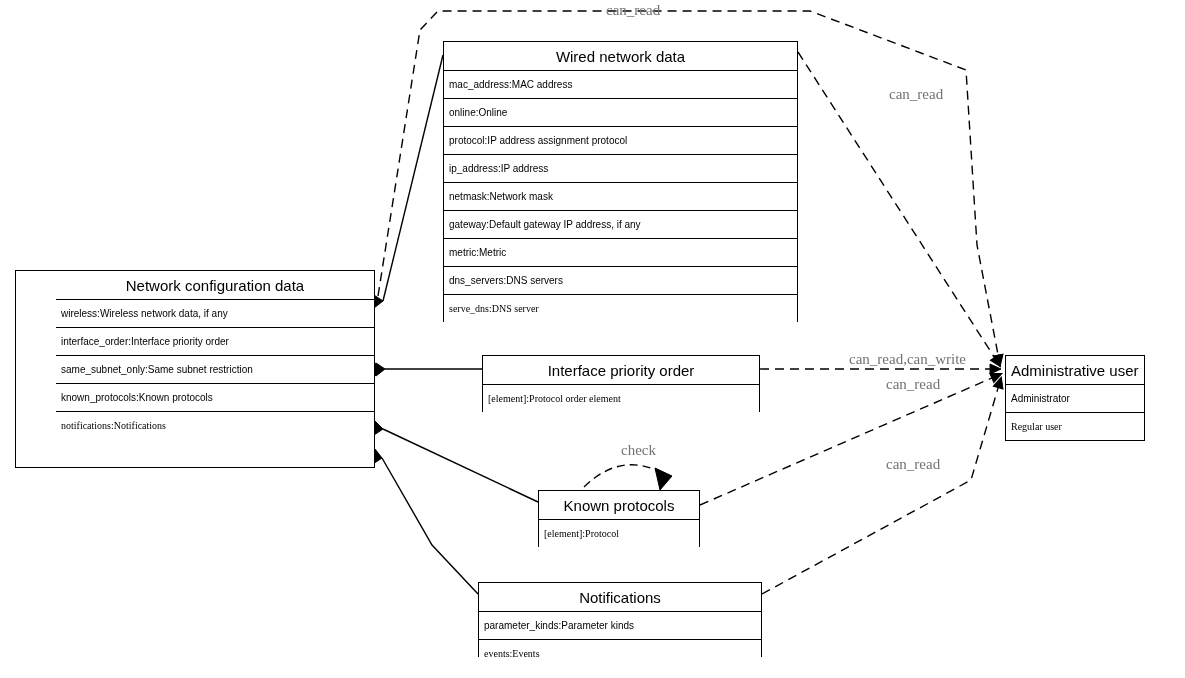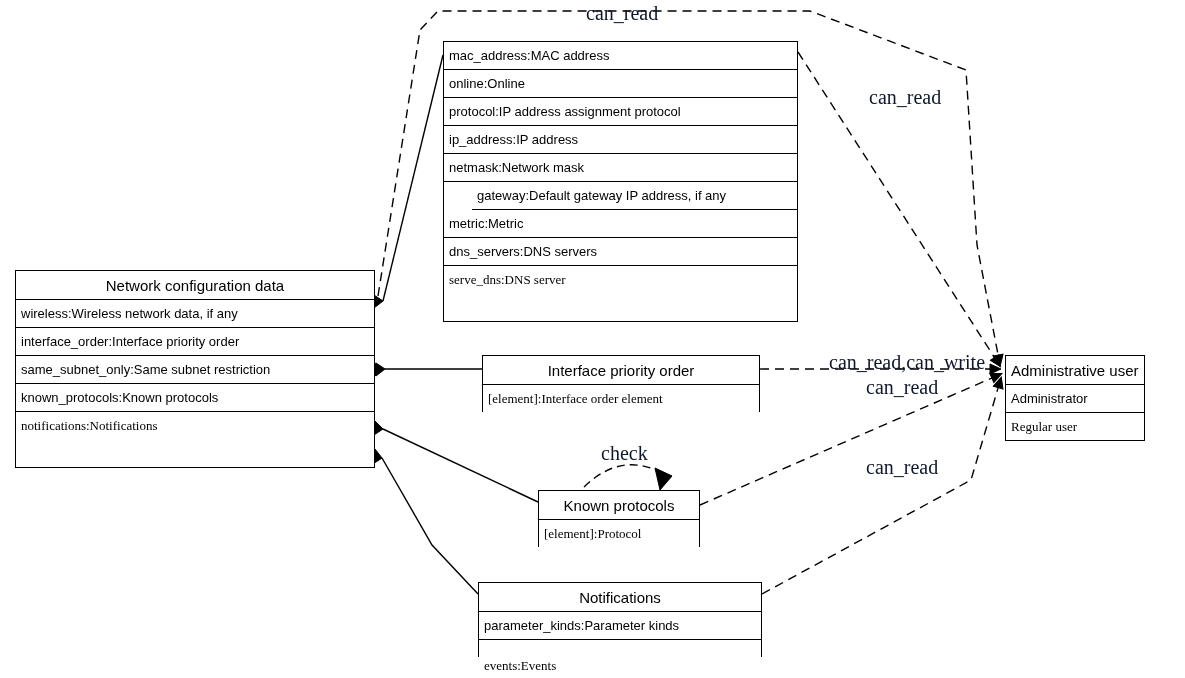--- a/index.html
+++ b/index.html
@@ -39,41 +39,42 @@
     border-bottom: 1px solid #000000;
     box-sizing: border-box;
     white-space: nowrap;
     overflow: hidden;
     padding: 0 6px;
     background: #ffffff;
   }
   .uml-row {
     text-align: left;
     font-family: "Liberation Sans", sans-serif;
-    font-size: 13px;
+    font-size: 10px;
     color: #000000;
     border-bottom: 1px solid #000000;
     box-sizing: border-box;
     white-space: nowrap;
     overflow: hidden;
     padding-left: 5px;
     background: #ffffff;
   }
   .uml-row:last-child {
     border-bottom: none;
     font-family: Liberation Serif, serif;
   }
   .edge-label {
     position: absolute;
     font-family: "Liberation Serif", serif;
-    font-size: 20px;
-    color: #0f172a;
+    font-size: 15px;
+    color: #737373;
     white-space: nowrap;
     z-index: 4;
     background: transparent;
+    margin-left: 20px;
   }
 </style>
 </head>
 <body>
 
 <div id="canvas">
 
   <svg id="edge-layer" viewBox="0 0 1185 678" xmlns="http://www.w3.org/2000/svg">
     <defs>
       <marker id="openArrow" markerWidth="14" markerHeight="14" refX="11" refY="5" orient="auto" markerUnits="userSpaceOnUse">
@@ -123,55 +124,56 @@
     <g>
       <path d="M762,594 L971,480 L1001,378" fill="none" stroke="#000" stroke-width="1.4" stroke-dasharray="9,6" marker-end="url(#solidArrow)"></path>
     </g>
 
     <g>
       <path d="M584,487 Q620,452 660,472" fill="none" stroke="#000" stroke-width="1.4" stroke-dasharray="8,5"></path>
       <polygon points="655,468 672,476 660,490" fill="#000" stroke="#000" stroke-width="1"></polygon>
     </g>
   </svg>
 
-  <div class="uml-box" style="left:15px; top:270px; width:360px; height:198px;">
+  <div class="uml-box" style="left:15px; top:270px; width:360px; height:198px;padding-left:40px;">
     <div class="uml-title" style="height:29px; line-height:29px;">Network configuration data</div>
     <div class="uml-row" style="height:28px; line-height:28px;">wireless:Wireless network data, if any</div>
     <div class="uml-row" style="height:28px; line-height:28px;">interface_order:Interface priority order</div>
     <div class="uml-row" style="height:28px; line-height:28px;">same_subnet_only:Same subnet restriction</div>
     <div class="uml-row" style="height:28px; line-height:28px;">known_protocols:Known protocols</div>
     <div class="uml-row" style="height:27px; line-height:27px;">notifications:Notifications</div>
   </div>
 
   <div class="uml-box" style="left:443px; top:41px; width:355px; height:281px;">
+    <div class="uml-title" style="height:29px; line-height:29px;">Wired network data</div>
     <div class="uml-row" style="height:28px; line-height:28px;">mac_address:MAC address</div>
     <div class="uml-row" style="height:28px; line-height:28px;">online:Online</div>
     <div class="uml-row" style="height:28px; line-height:28px;">protocol:IP address assignment protocol</div>
     <div class="uml-row" style="height:28px; line-height:28px;">ip_address:IP address</div>
     <div class="uml-row" style="height:28px; line-height:28px;">netmask:Network mask</div>
-    <div class="uml-row" style="height:28px; line-height:28px;margin-left:28px;">gateway:Default gateway IP address, if any</div>
+    <div class="uml-row" style="height:28px; line-height:28px;">gateway:Default gateway IP address, if any</div>
     <div class="uml-row" style="height:28px; line-height:28px;">metric:Metric</div>
     <div class="uml-row" style="height:28px; line-height:28px;">dns_servers:DNS servers</div>
     <div class="uml-row" style="height:28px; line-height:28px;">serve_dns:DNS server</div>
   </div>
 
   <div class="uml-box" style="left:482px; top:355px; width:278px; height:57px;">
     <div class="uml-title" style="height:29px; line-height:29px;">Interface priority order</div>
-    <div class="uml-row" style="height:27px; line-height:27px;">[element]:Interface order element</div>
+    <div class="uml-row" style="height:27px; line-height:27px;">[element]:Protocol order element</div>
   </div>
 
   <div class="uml-box" style="left:538px; top:490px; width:162px; height:57px;">
     <div class="uml-title" style="height:29px; line-height:29px;">Known protocols</div>
     <div class="uml-row" style="height:27px; line-height:27px;">[element]:Protocol</div>
   </div>
 
   <div class="uml-box" style="left:478px; top:582px; width:284px; height:75px;">
     <div class="uml-title" style="height:29px; line-height:29px;">Notifications</div>
     <div class="uml-row" style="height:28px; line-height:28px;">parameter_kinds:Parameter kinds</div>
-    <div class="uml-row" style="height:27px; line-height:27px;margin-top:12px;">events:Events</div>
+    <div class="uml-row" style="height:27px; line-height:27px;">events:Events</div>
   </div>
 
   <div class="uml-box" style="left:1005px; top:355px; width:140px; height:86px;">
     <div class="uml-title" style="height:29px; line-height:29px; text-align:left; padding-left:5px;">Administrative user</div>
     <div class="uml-row" style="height:28px; line-height:28px;">Administrator</div>
     <div class="uml-row" style="height:27px; line-height:27px;">Regular user</div>
   </div>
 
   <div class="edge-label" style="left:586px; top:2px;">can_read</div>
 

